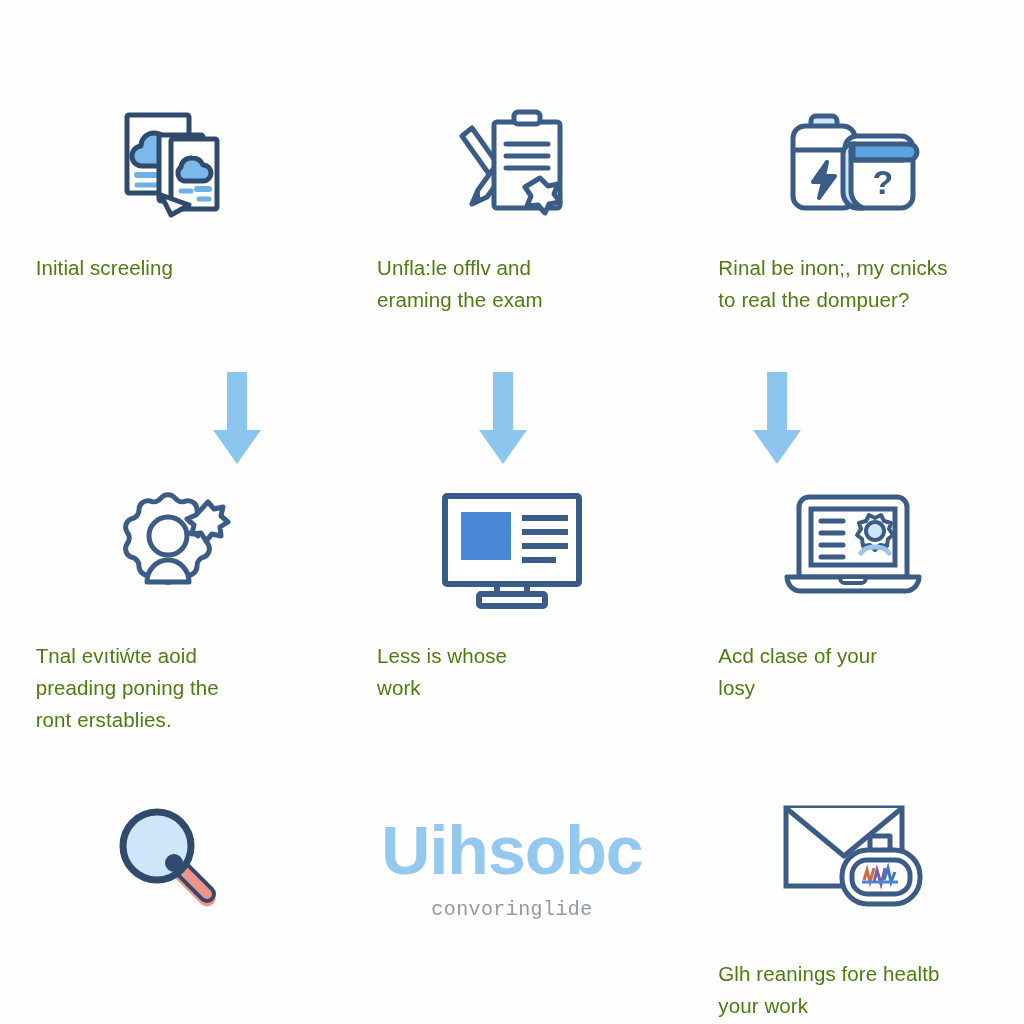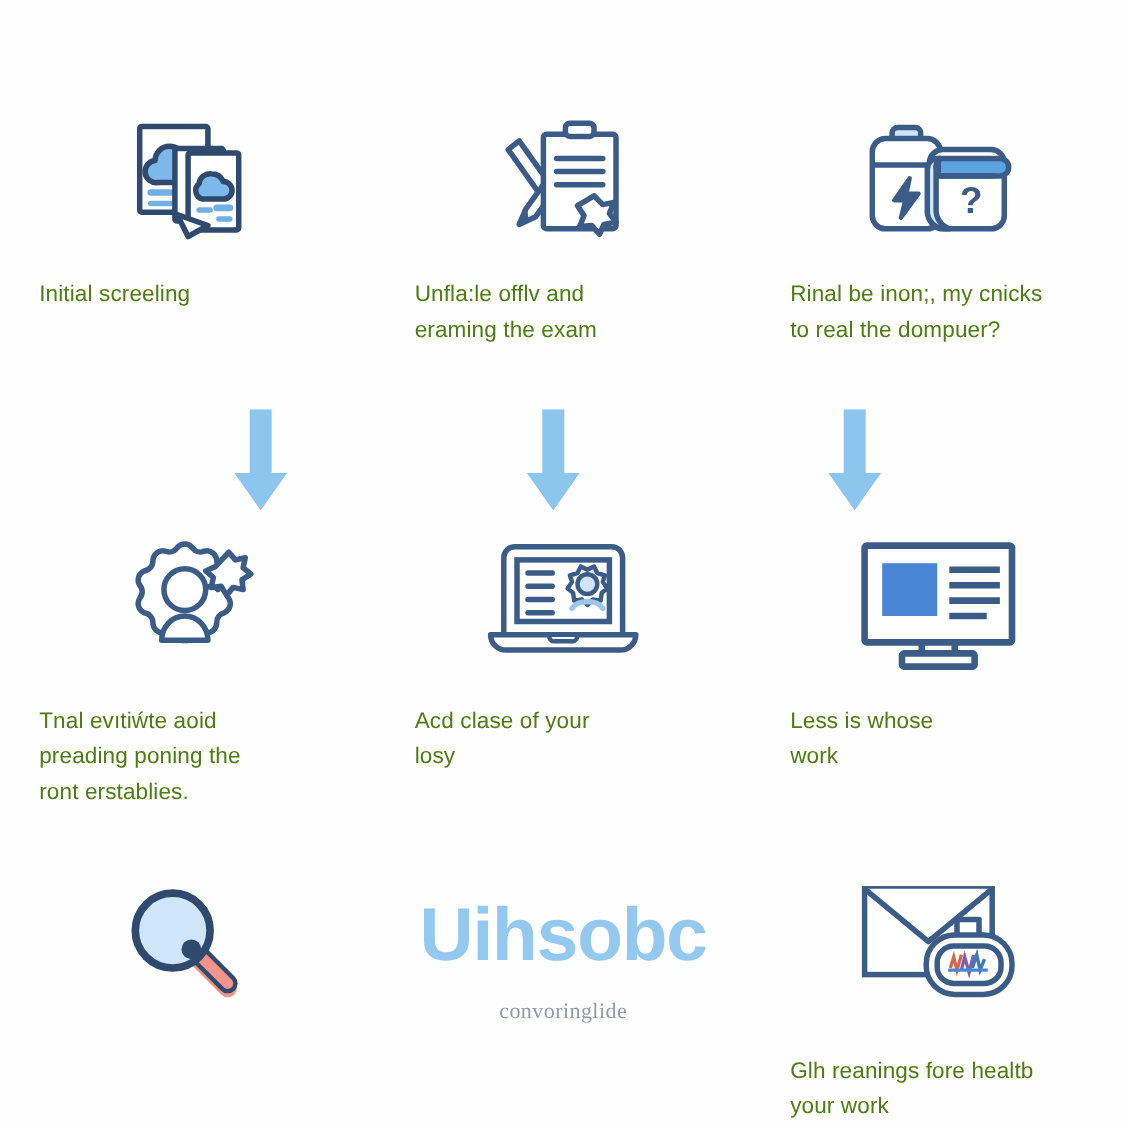--- a/index.html
+++ b/index.html
@@ -85,25 +85,25 @@
   }
   .logo-word {
     font-size: 68px;
     font-weight: 700;
     color: #93c8ef;
     letter-spacing: -1px;
     line-height: 1;
     font-family: "Liberation Sans", sans-serif;
   }
   .logo-sub {
-    margin-top: 24px;
+    margin-top: 14px;
     font-size: 20px;
     color: #8e9aa6;
     letter-spacing: 0.4px;
-    font-family: Liberation Serif, serif;
+    font-family: Liberation Mono, monospace;
   }
 </style>
 </head>
 <body>
 
 <div id="board">
 
   <div class="grid">
 
     <div class="cell row1">
@@ -172,55 +172,55 @@
           <path d="M82 44 a8 6 0 0 1 11 2" stroke="#3b5c86" stroke-width="5" stroke-linecap="round"></path>
         </svg>
       </div>
       <div class="caption">Tnal evıtiẃte aoid
 preading poning the
 ront erstablies.</div>
     </div>
 
     <div class="cell row2">
       <div class="icon-wrap">
+        <svg width="146" height="120" viewBox="0 0 146 120" fill="none">
+          <rect x="6" y="6" width="134" height="88" rx="2" fill="#ffffff" stroke="#3b5c86" stroke-width="6"></rect>
+          <rect x="22" y="22" width="50" height="48" fill="#4a86d6"></rect>
+          <path d="M86 28 h40" stroke="#3b5c86" stroke-width="6" stroke-linecap="square"></path>
+          <path d="M86 42 h40" stroke="#3b5c86" stroke-width="6" stroke-linecap="square"></path>
+          <path d="M86 56 h40" stroke="#3b5c86" stroke-width="6" stroke-linecap="square"></path>
+          <path d="M86 70 h28" stroke="#3b5c86" stroke-width="6" stroke-linecap="square"></path>
+          <path d="M58 94 v12 h30 v-12" stroke="#3b5c86" stroke-width="6" fill="none"></path>
+          <rect x="40" y="104" width="66" height="12" rx="2" fill="#ffffff" stroke="#3b5c86" stroke-width="6"></rect>
+        </svg>
+      </div>
+      <div class="caption">Less is whose
+work</div>
+    </div>
+
+    <div class="cell row2">
+      <div class="icon-wrap">
         <svg width="152" height="118" viewBox="0 0 152 118" fill="none">
           <path d="M22 16 a10 10 0 0 1 10 -10 h88 a10 10 0 0 1 10 10 v70 h-108 z" fill="#ffffff" stroke="#3b5c86" stroke-width="5" stroke-linejoin="round"></path>
           <rect x="34" y="18" width="84" height="56" fill="#ffffff" stroke="#3b5c86" stroke-width="5"></rect>
           <path d="M44 30 h22" stroke="#3b5c86" stroke-width="5" stroke-linecap="round"></path>
           <path d="M44 42 h22" stroke="#3b5c86" stroke-width="5" stroke-linecap="round"></path>
           <path d="M44 54 h22" stroke="#3b5c86" stroke-width="5" stroke-linecap="round"></path>
           <path d="M44 66 h22" stroke="#3b5c86" stroke-width="5" stroke-linecap="round"></path>
           <path d="M92 24 l6 3 l6 -3 l3 6 l7 2 l-2 6 l4 6 l-5 4 l-1 7 l-7 -1 l-5 5 l-5 -5 l-7 1 l-1 -7 l-5 -4 l4 -6 l-2 -6 l7 -2 z" fill="#ffffff" stroke="#3b5c86" stroke-width="4" stroke-linejoin="round"></path>
           <circle cx="98" cy="40" r="9" fill="#cfe6fa" stroke="#3b5c86" stroke-width="4"></circle>
           <path d="M84 62 a14 10 0 0 1 14 -6 a14 10 0 0 1 14 6" stroke="#9cc6e8" stroke-width="5" fill="none" stroke-linecap="round"></path>
           <path d="M10 86 h132 a14 14 0 0 1 -14 14 h-104 a14 14 0 0 1 -14 -14 z" fill="#ffffff" stroke="#3b5c86" stroke-width="5" stroke-linejoin="round"></path>
           <path d="M64 86 h24 a4 4 0 0 1 -4 6 h-16 a4 4 0 0 1 -4 -6 z" fill="#ffffff" stroke="#3b5c86" stroke-width="4" stroke-linejoin="round"></path>
         </svg>
       </div>
       <div class="caption">Acd clase of your
 losy</div>
     </div>
 
-    <div class="cell row2">
-      <div class="icon-wrap">
-        <svg width="146" height="120" viewBox="0 0 146 120" fill="none">
-          <rect x="6" y="6" width="134" height="88" rx="2" fill="#ffffff" stroke="#3b5c86" stroke-width="6"></rect>
-          <rect x="22" y="22" width="50" height="48" fill="#4a86d6"></rect>
-          <path d="M86 28 h40" stroke="#3b5c86" stroke-width="6" stroke-linecap="square"></path>
-          <path d="M86 42 h40" stroke="#3b5c86" stroke-width="6" stroke-linecap="square"></path>
-          <path d="M86 56 h40" stroke="#3b5c86" stroke-width="6" stroke-linecap="square"></path>
-          <path d="M86 70 h28" stroke="#3b5c86" stroke-width="6" stroke-linecap="square"></path>
-          <path d="M58 94 v12 h30 v-12" stroke="#3b5c86" stroke-width="6" fill="none"></path>
-          <rect x="40" y="104" width="66" height="12" rx="2" fill="#ffffff" stroke="#3b5c86" stroke-width="6"></rect>
-        </svg>
-      </div>
-      <div class="caption">Less is whose
-work</div>
-    </div>
-
     <div class="cell row3">
       <div class="icon-wrap">
         <svg width="120" height="120" viewBox="0 0 120 120" fill="none">
           <path d="M70 72 l26 26" stroke="#f2948a" stroke-width="17" stroke-linecap="round"></path>
           <path d="M70 72 l26 26" stroke="#2f4a6d" stroke-width="24" stroke-linecap="round" opacity="0"></path>
           <path d="M64 66 l30 30" stroke="#2f4a6d" stroke-width="22" stroke-linecap="round" fill="none" opacity="0"></path>
           <g>
             <path d="M72 70 l24 24" stroke="#2f4a6d" stroke-width="18" stroke-linecap="round"></path>
             <path d="M72 70 l24 24" stroke="#f2948a" stroke-width="10" stroke-linecap="round"></path>
           </g>

